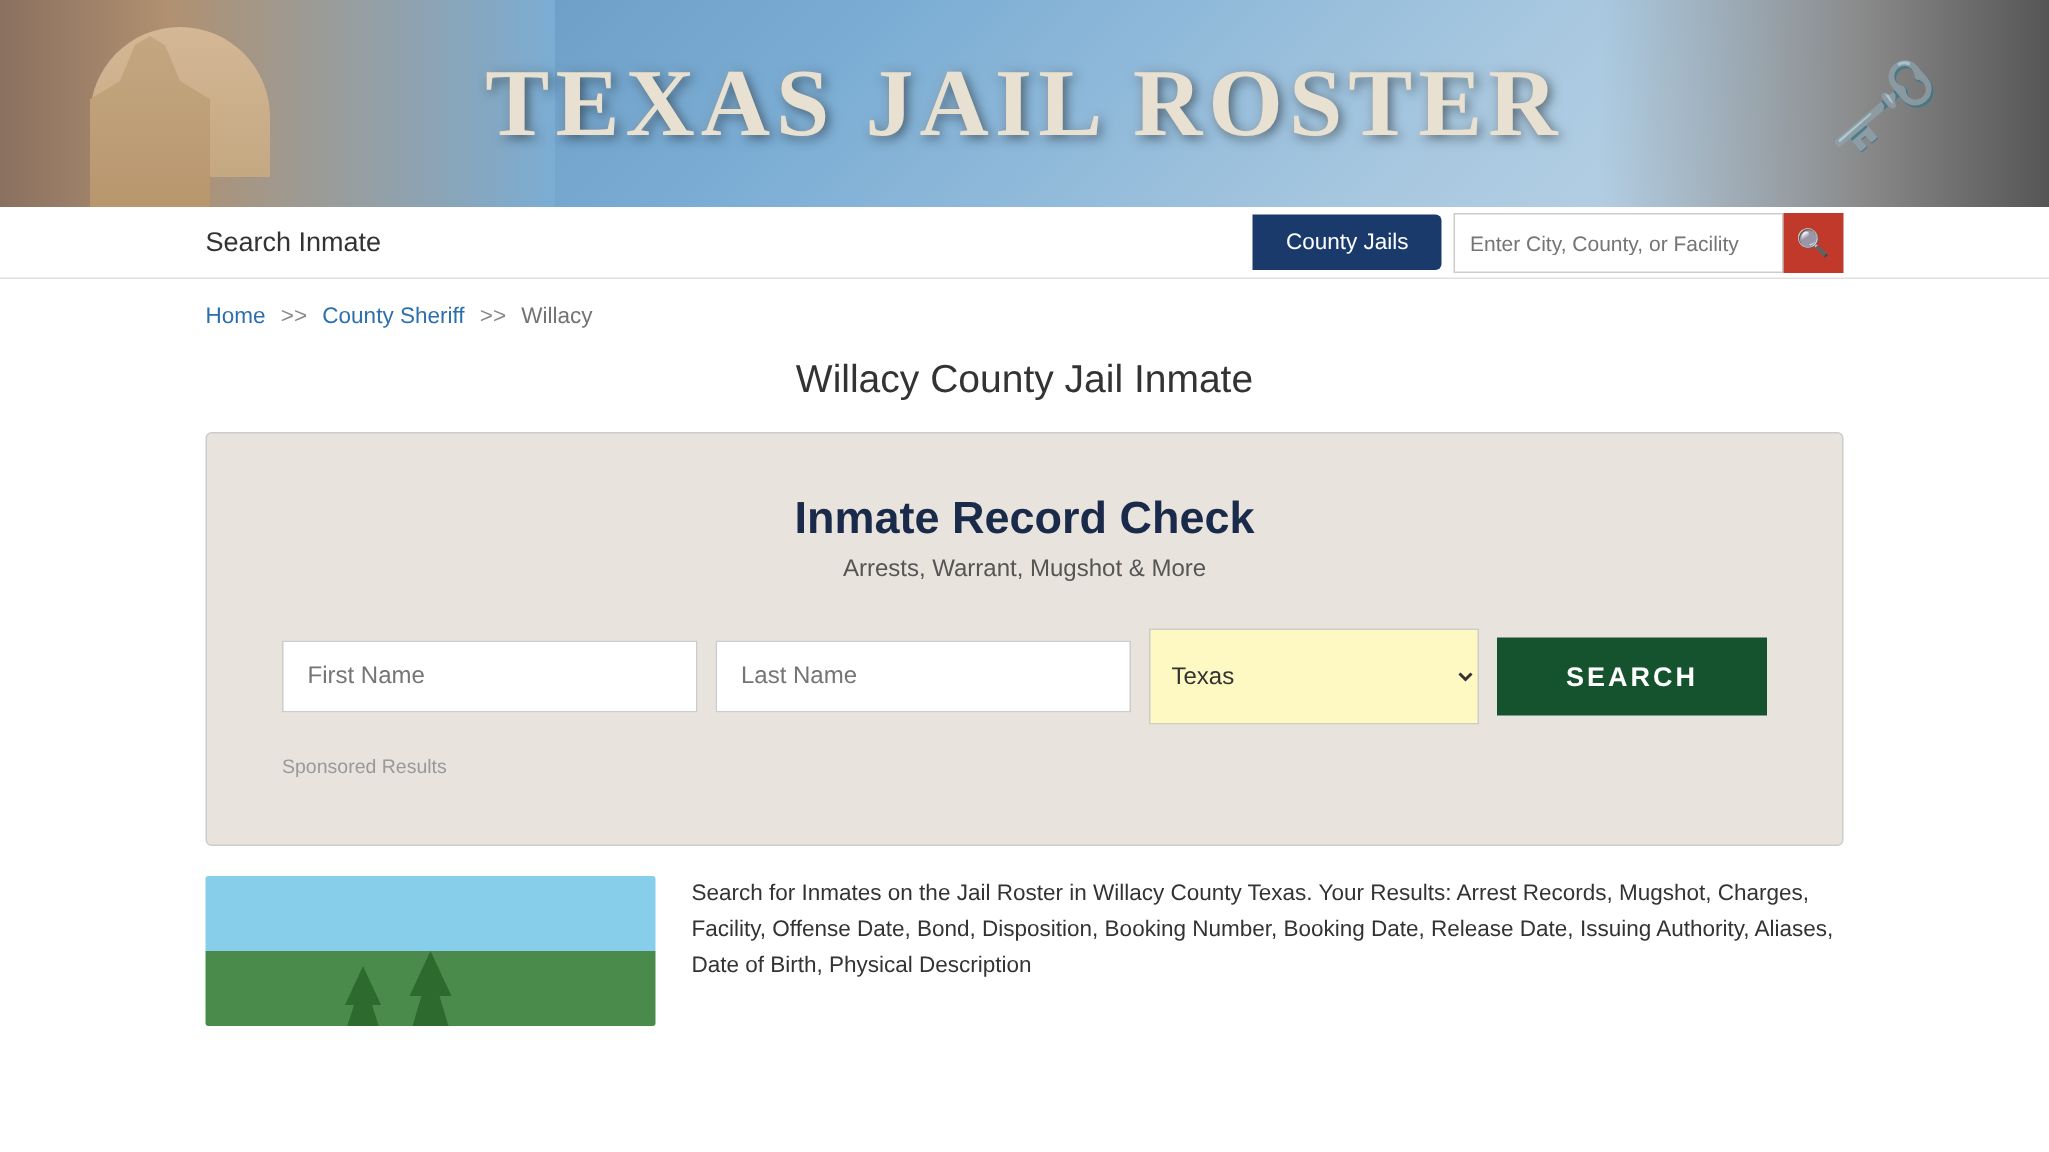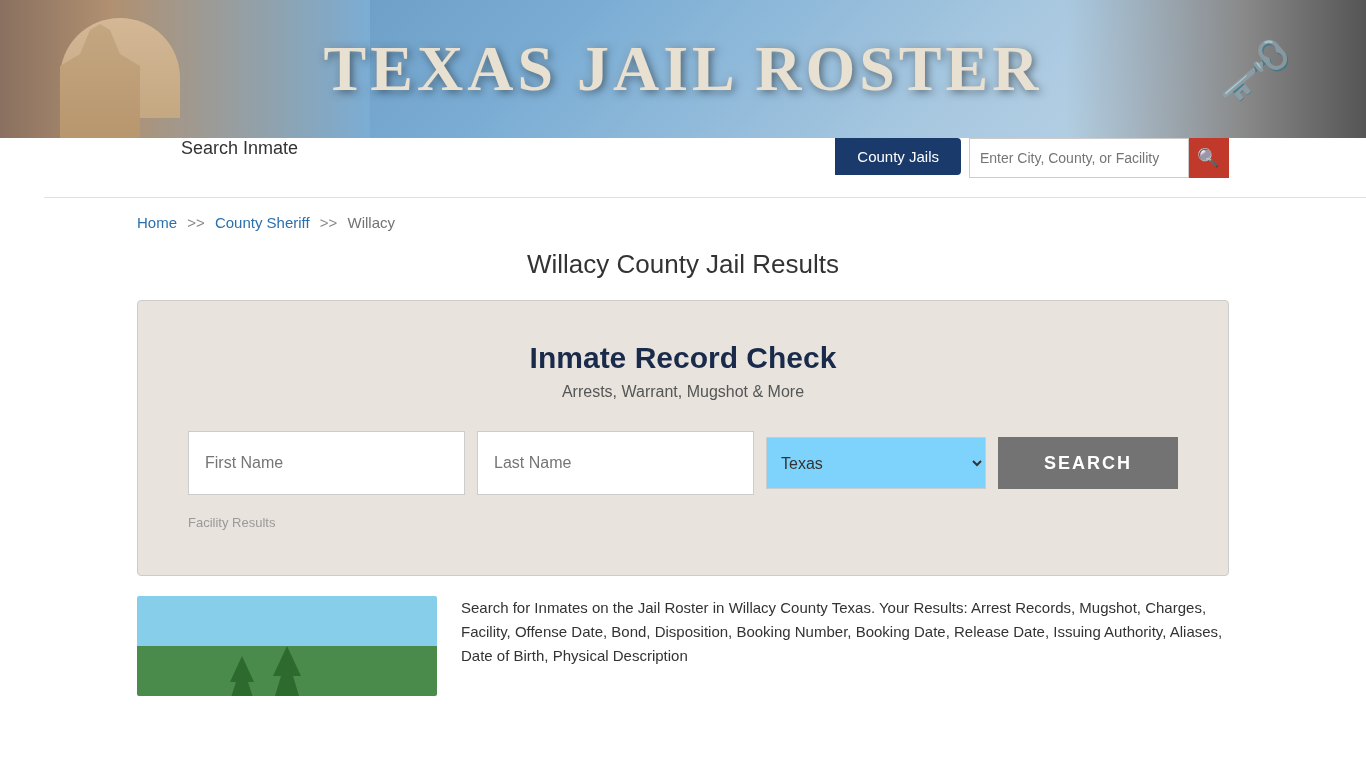--- a/index.html
+++ b/index.html
@@ -70,26 +70,25 @@
       display: flex;
       align-items: center;
       justify-content: center;
       font-size: 60px;
       color: rgba(255,255,255,0.7);
     }
 
     
     #nav-bar {
       display: flex;
-      align-items: flex-start;
+      align-items: center;
       padding: 0 137px;
-      height: 60px;
+      height: 48px;
       background: #fff;
       border-bottom: 1px solid #e0e0e0;
-      margin-left: 44px;
     }
     #search-inmate-label {
       font-size: 18px;
       color: #333;
       font-family: Arial, sans-serif;
       flex: 1;
     }
     #nav-buttons {
       display: flex;
       align-items: center;
@@ -192,51 +191,51 @@
       font-family: Arial, sans-serif;
       color: #555;
       margin-bottom: 30px;
     }
     #search-form {
       display: flex;
       gap: 12px;
       align-items: center;
     }
     .search-input {
-      height: 64px;
+      height: 48px;
       padding: 0 16px;
       font-size: 16px;
       font-family: Arial, sans-serif;
       border: 1px solid #ccc;
       background: #fff;
       outline: none;
       color: #999;
     }
     #first-name-input {
       flex: 1;
       min-width: 200px;
     }
     #last-name-input {
       flex: 1;
       min-width: 200px;
     }
     #state-select {
-      height: 52px;
+      height: 64px;
       padding: 0 10px;
       font-size: 16px;
       font-family: Arial, sans-serif;
       border: 1px solid #ccc;
-      background: #7dd3fc;
+      background: #fef9c3;
       min-width: 220px;
       color: #333;
     }
     #search-btn {
       height: 52px;
       padding: 0 30px;
-      background: #737373;
+      background: #14532d;
       color: #fff;
       border: none;
       font-size: 18px;
       font-family: Arial, sans-serif;
       font-weight: bold;
       letter-spacing: 2px;
       cursor: pointer;
       min-width: 180px;
     }
     #sponsored-label {
@@ -317,32 +316,32 @@
 </div>
 
 <div id="breadcrumb">
   <a href="#">Home</a>
   <span class="sep">&gt;&gt;</span>
   <a href="#">County Sheriff</a>
   <span class="sep">&gt;&gt;</span>
   <span class="current">Willacy</span>
 </div>
 
-<h1 id="page-title">Willacy County Jail Results</h1>
+<h1 id="page-title">Willacy County Jail Inmate</h1>
 
 <div id="record-check-box">
   <div id="record-check-title">Inmate Record Check</div>
   <div id="record-check-subtitle">Arrests, Warrant, Mugshot &amp; More</div>
   <div id="search-form">
     <input type="text" id="first-name-input" class="search-input" placeholder="First Name" style="">
     <input type="text" id="last-name-input" class="search-input" placeholder="Last Name" style="">
     <select id="state-select"><option value="Alabama">Alabama</option><option value="Alaska">Alaska</option><option value="Arizona">Arizona</option><option value="Arkansas">Arkansas</option><option value="California">California</option><option value="Colorado">Colorado</option><option value="Connecticut">Connecticut</option><option value="Delaware">Delaware</option><option value="Florida">Florida</option><option value="Georgia">Georgia</option><option value="Hawaii">Hawaii</option><option value="Idaho">Idaho</option><option value="Illinois">Illinois</option><option value="Indiana">Indiana</option><option value="Iowa">Iowa</option><option value="Kansas">Kansas</option><option value="Kentucky">Kentucky</option><option value="Louisiana">Louisiana</option><option value="Maine">Maine</option><option value="Maryland">Maryland</option><option value="Massachusetts">Massachusetts</option><option value="Michigan">Michigan</option><option value="Minnesota">Minnesota</option><option value="Mississippi">Mississippi</option><option value="Missouri">Missouri</option><option value="Montana">Montana</option><option value="Nebraska">Nebraska</option><option value="Nevada">Nevada</option><option value="New Hampshire">New Hampshire</option><option value="New Jersey">New Jersey</option><option value="New Mexico">New Mexico</option><option value="New York">New York</option><option value="North Carolina">North Carolina</option><option value="North Dakota">North Dakota</option><option value="Ohio">Ohio</option><option value="Oklahoma">Oklahoma</option><option value="Oregon">Oregon</option><option value="Pennsylvania">Pennsylvania</option><option value="Rhode Island">Rhode Island</option><option value="South Carolina">South Carolina</option><option value="South Dakota">South Dakota</option><option value="Tennessee">Tennessee</option><option value="Texas" selected="">Texas</option><option value="Utah">Utah</option><option value="Vermont">Vermont</option><option value="Virginia">Virginia</option><option value="Washington">Washington</option><option value="West Virginia">West Virginia</option><option value="Wisconsin">Wisconsin</option><option value="Wyoming">Wyoming</option></select>
     <button id="search-btn">SEARCH</button>
   </div>
-  <div id="sponsored-label">Facility Results</div>
+  <div id="sponsored-label">Sponsored Results</div>
 </div>
 
 <div id="bottom-section">
   <div id="bottom-image">
     <div class="tree-shape"></div>
     <div class="tree-shape2"></div>
   </div>
   <p id="bottom-text">Search for Inmates on the Jail Roster in Willacy County Texas. Your Results: Arrest Records, Mugshot, Charges, Facility, Offense Date, Bond, Disposition, Booking Number, Booking Date, Release Date, Issuing Authority, Aliases, Date of Birth, Physical Description</p>
 </div>
 

